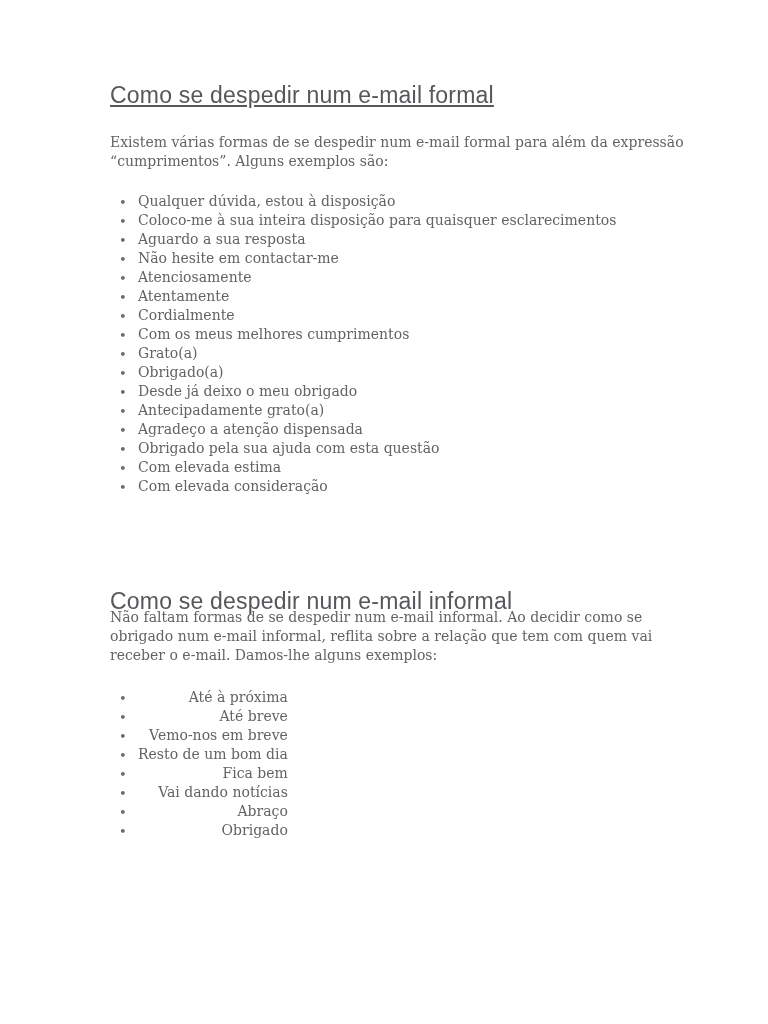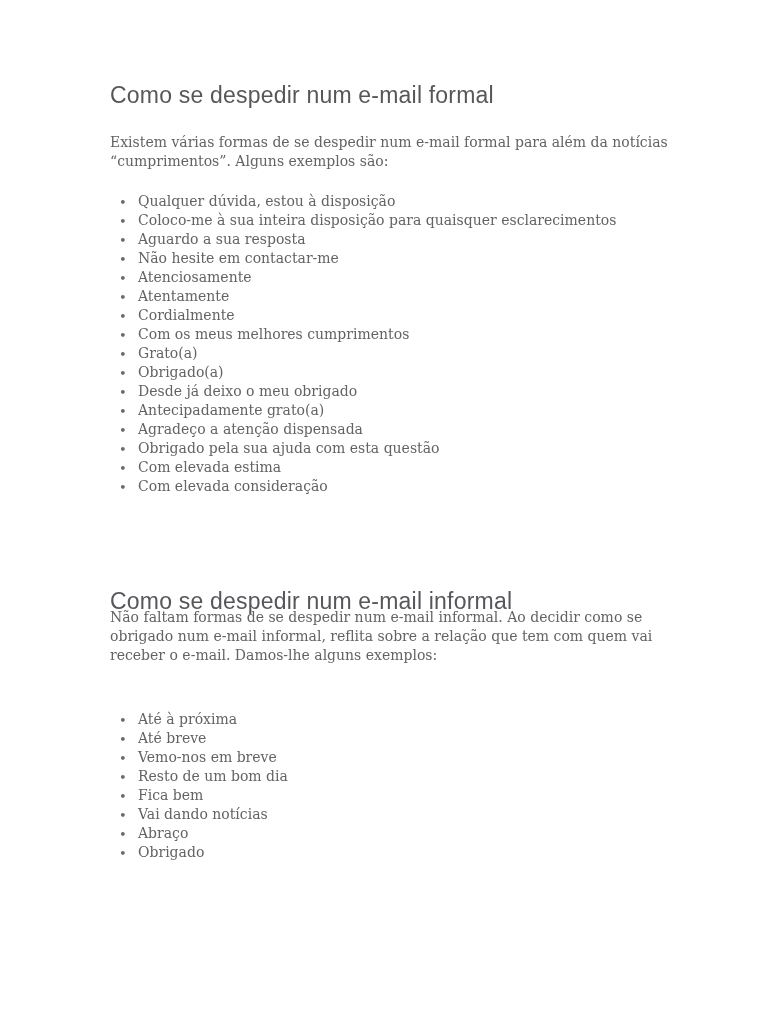--- a/index.html
+++ b/index.html
@@ -19,21 +19,21 @@
     position: absolute;
     left: 110px;
     margin: 0;
     font-family: "Liberation Sans", sans-serif;
     font-weight: 400;
     font-size: 23px;
     letter-spacing: 0.2px;
     color: #56575a;
     white-space: nowrap;
   }
-  .title-formal   { top: 82px; }
+  .title-formal   { top: 82px; text-decoration: underline; }
   .title-informal { top: 588px; }
 
   .intro-para {
     position: absolute;
     left: 110px;
     font-size: 14px;
     line-height: 19px;
     color: #636363;
   }
   .intro-para div { white-space: nowrap; }
@@ -44,21 +44,21 @@
     position: absolute;
     left: 110px;
     margin: 0;
     padding: 0;
     list-style: none;
     font-size: 14px;
     line-height: 19px;
     color: #636363;
   }
   .list-formal   { top: 192px; }
-  .list-informal { top: 710px; }
+  .list-informal { top: 688px; text-align: right; }
   .bullet-list li {
     position: relative;
     padding-left: 28px;
     white-space: nowrap;
   }
   .bullet-list li::before {
     content: "\2022";
     position: absolute;
     left: 9px;
     top: 0.5px;
@@ -67,21 +67,21 @@
   }
 </style>
 </head>
 <body>
 
 <div class="page">
 
   <h1 class="section-title title-formal">Como se despedir num e-mail formal</h1>
 
   <div class="intro-para para-formal">
-      <div>Existem várias formas de se despedir num e-mail formal para além da notícias</div>
+      <div>Existem várias formas de se despedir num e-mail formal para além da expressão</div>
       <div>“cumprimentos”. Alguns exemplos são:</div>
     </div>
 
   <ul class="bullet-list list-formal">
       <li>Qualquer dúvida, estou à disposição</li>
       <li>Coloco-me à sua inteira disposição para quaisquer esclarecimentos</li>
       <li>Aguardo a sua resposta</li>
       <li>Não hesite em contactar-me</li>
       <li>Atenciosamente</li>
       <li>Atentamente</li>

